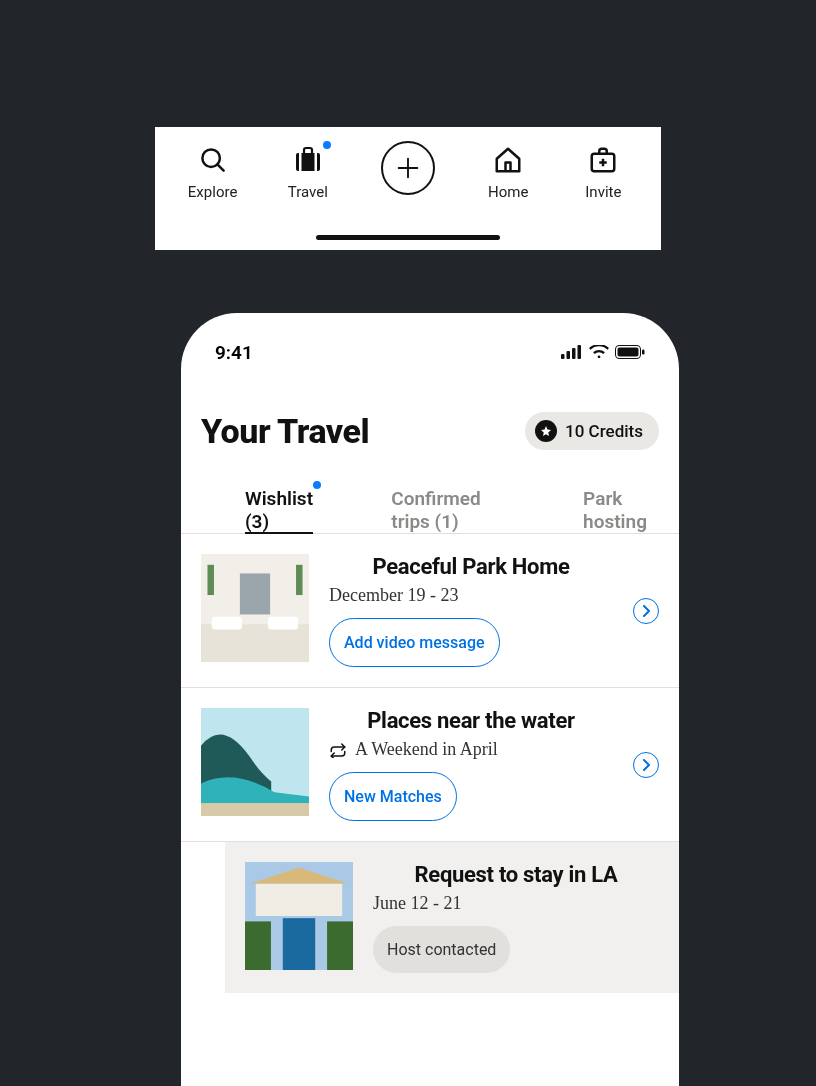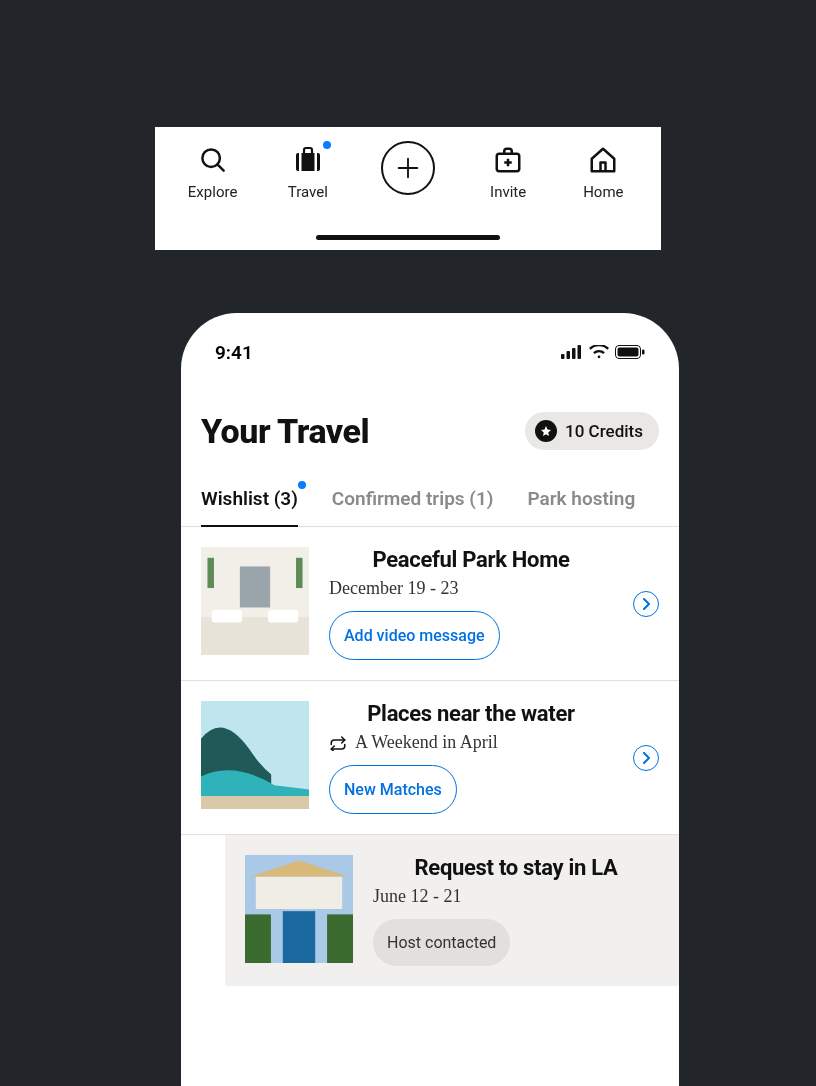--- a/index.html
+++ b/index.html
@@ -142,23 +142,23 @@
   .tabs {
     display: flex;
     gap: 34px;
     padding: 36px 20px 0 20px;
     border-bottom: 1px solid #e1e0dd;
   }
   .tab {
     font-size: 19px;
     font-weight: 600;
     color: #8b8a87;
-    padding-bottom: 16px;
     position: relative;
     cursor: pointer;
+    margin-left: 44px;
   }
   .tab.active {
     color: #111;
   }
   .tab.active::after {
     content: "";
     position: absolute;
     left: 0; right: 0; bottom: -1px;
     height: 2px;
     background: #111;
@@ -274,36 +274,36 @@
       <div class="add-button">
         <svg width="28" height="28" viewBox="0 0 24 24" fill="none" stroke="#111" stroke-width="1.6" stroke-linecap="round">
           <line x1="12" y1="4" x2="12" y2="20"></line>
           <line x1="4" y1="12" x2="20" y2="12"></line>
         </svg>
       </div>
     </div>
     <div class="tabbar-item">
       <div class="tabbar-icon">
         <svg width="30" height="30" viewBox="0 0 24 24" fill="none" stroke="#111" stroke-width="2" stroke-linejoin="round">
+          <path d="M3 11 L12 3 L21 11 V21 H3 Z"></path>
+          <path d="M10 21 V14 H14 V21"></path>
+        </svg>
+      </div>
+      <span class="tabbar-label">Home</span>
+    </div>
+    <div class="tabbar-item">
+      <div class="tabbar-icon">
+        <svg width="30" height="30" viewBox="0 0 24 24" fill="none" stroke="#111" stroke-width="2" stroke-linejoin="round">
           <rect x="3" y="7" width="18" height="14" rx="2"></rect>
           <path d="M9 7 V5 a2 2 0 0 1 2-2 h2 a2 2 0 0 1 2 2 V7"></path>
           <line x1="12" y1="11" x2="12" y2="17"></line>
           <line x1="9" y1="14" x2="15" y2="14"></line>
         </svg>
       </div>
       <span class="tabbar-label">Invite</span>
-    </div>
-    <div class="tabbar-item">
-      <div class="tabbar-icon">
-        <svg width="30" height="30" viewBox="0 0 24 24" fill="none" stroke="#111" stroke-width="2" stroke-linejoin="round">
-          <path d="M3 11 L12 3 L21 11 V21 H3 Z"></path>
-          <path d="M10 21 V14 H14 V21"></path>
-        </svg>
-      </div>
-      <span class="tabbar-label">Home</span>
     </div>
   </div>
   <div class="home-indicator"></div>
 </div>
 
 <div class="phone">
   <div class="status-bar">
     <span class="status-time">9:41</span>
     <div class="status-right">
       <svg width="22" height="14" viewBox="0 0 22 14">

